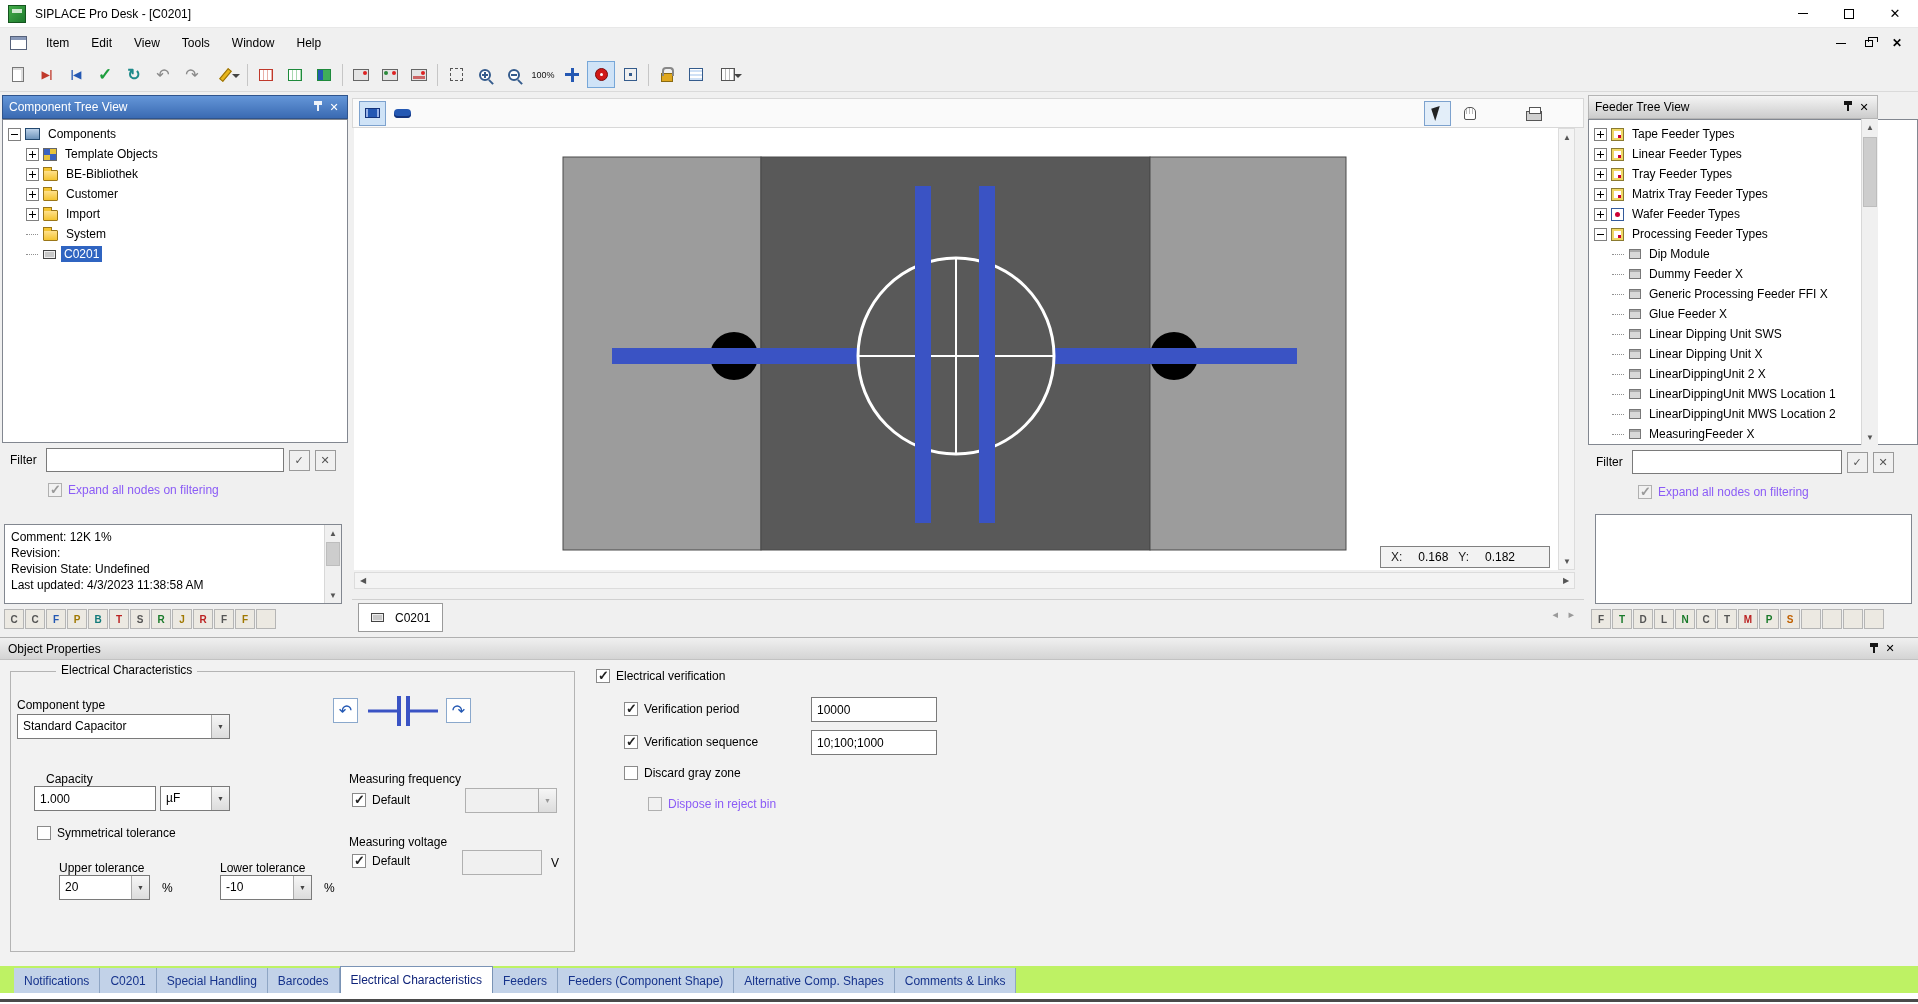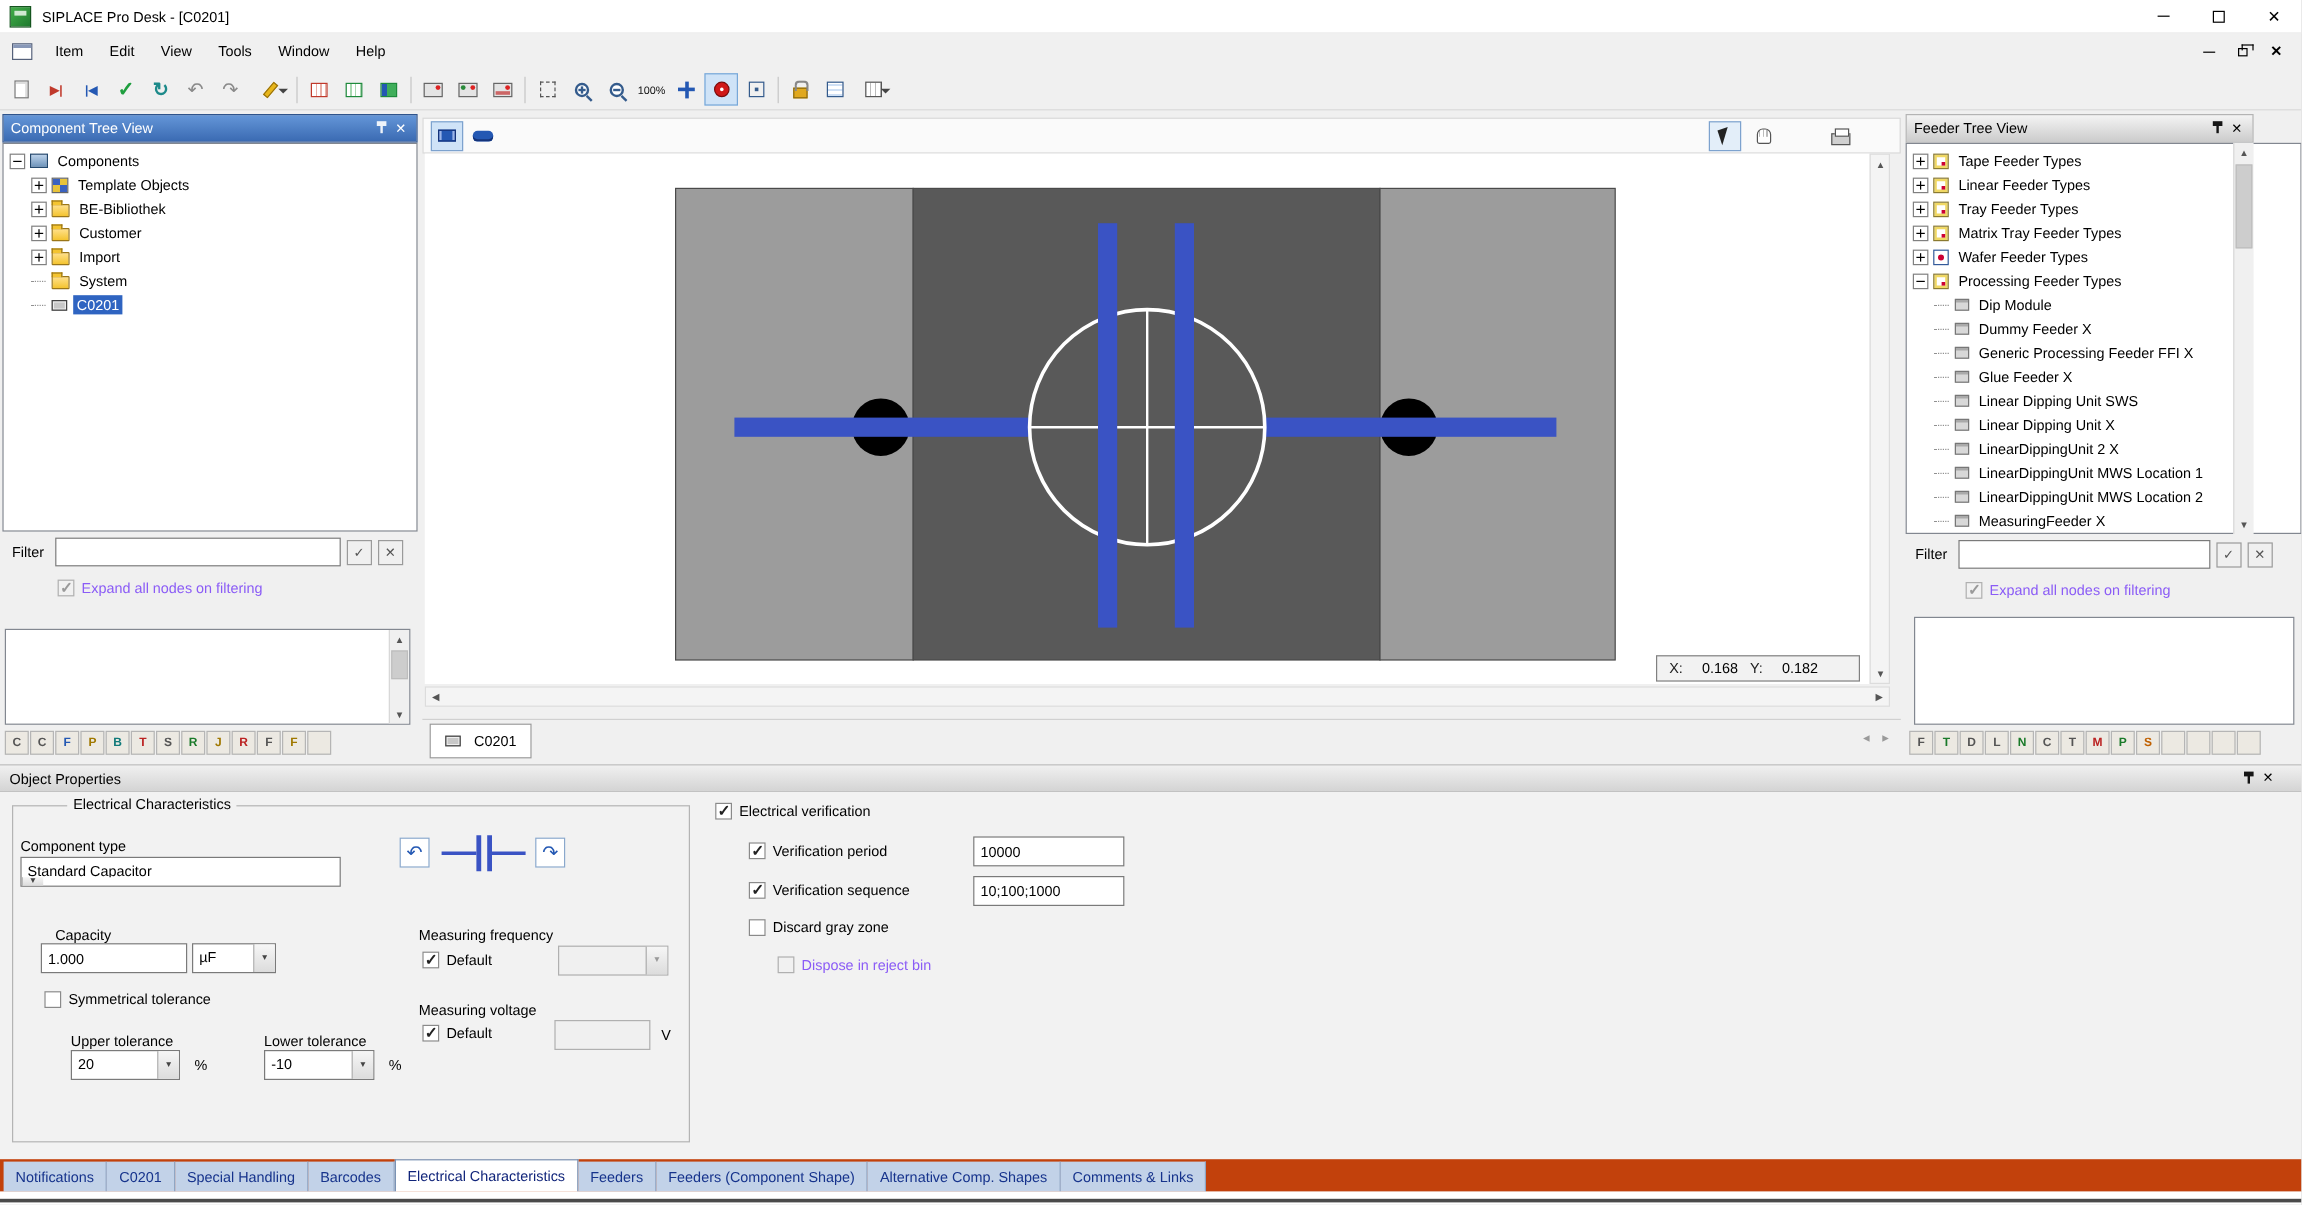--- a/index.html
+++ b/index.html
@@ -166,21 +166,21 @@
   .ddb{width:18px;background:linear-gradient(#f6f6f6,#dcdcdc);border-left:1px solid #ababab;display:flex;align-items:center;justify-content:center;flex:none;}
   .ddb::before{content:"▼";font-size:7px;color:#444;}
   .dd.dis{background:#f0f0f0;border-color:#b0b0b0;}
   .dd.dis .ddb::before{color:#999;}
   .inp{position:absolute;height:25px;border:1px solid #7a7a7a;background:#fff;font:inherit;padding:0 5px;}
   .inp.dis{background:#f0f0f0;border-color:#b0b0b0;}
   .arr-btn{position:absolute;width:25px;height:25px;border:1px solid #8aa8cc;background:#fff;display:flex;align-items:center;justify-content:center;color:#2458b3;font-size:16px;}
   .capsym{position:absolute;}
 
   
-  .tabbar{position:absolute;left:0;top:966px;width:1918px;height:27px;background:#c2410c;display:flex;align-items:stretch;padding-left:3px;}
+  .tabbar{position:absolute;left:0;top:966px;width:1918px;height:27px;background:#bef264;display:flex;align-items:stretch;padding-left:14px;}
   .btab{display:flex;align-items:center;padding:0 10px;background:#c2d2e8;color:#16338c;border-right:1px solid #8fa6c4;margin-top:2px;white-space:nowrap;}
   .btab.sel{background:#fff;color:#10247a;margin-top:0;border:1px solid #7a93b5;border-bottom:none;}
   .statusline{position:absolute;left:0;top:993px;width:1918px;height:11px;background:#fff;}
   .bottom-line{position:absolute;left:0;top:999px;width:1918px;height:3px;background:#4a4a4a;}
 </style>
 <style>.f-pad{fill:var(--pad);} .f-body{fill:var(--body);} .f-mark{fill:var(--mark);}</style></head>
 <body>
 
 <div class="page">
 
@@ -398,20 +398,27 @@
       <span class="flab">Filter</span>
       <input class="finp" style="width: 238px;" value="">
       <span class="sbtn">✓</span>
       <span class="sbtn">✕</span>
     </div>
     <div class="cbrow" style="left:46px;top:388px;">
       <span class="cb dis checked"></span>
       <span class="cblab dis">Expand all nodes on filtering</span>
     </div>
     <div class="info-box" style="left:2px;top:429px;width:338px;height:80px;">
+      <div>
+
+      <div class="info-line">Comment: 12K 1%</div>
+          <div class="info-line">Revision:</div>
+          <div class="info-line">Revision State: Undefined</div>
+          <div class="info-line">Last updated: 4/3/2023 11:38:58 AM</div>
+        </div>
       <div class="vsb">
         <span class="sb-arrow">▲</span>
         <span class="sb-arrow">▼</span>
         <span class="sb-thumb" style="top:17px;height:24px;"></span>
       </div>
     </div>
     <div class="strip" style="left:2px;top:514px;">
 
     <span class="strip-ic sc-gray">C</span>
         <span class="strip-ic sc-gray">C</span>
@@ -667,21 +674,21 @@
     <div class="props-header">
       <span>Object Properties</span>
       <span class="pin" style="margin-left:auto;"></span>
       <span class="phx">✕</span>
     </div>
 
     <div class="fieldset" style="left:10px;top:33px;width:565px;height:281px;"></div>
     <span class="legend" style="left:56px;top:25px;">Electrical Characteristics</span>
 
     <span class="plab" style="left:17px;top:60px;">Component type</span>
-    <div class="dd" style="left:17px;top:76px;width:267px;flex-direction:column;">
+    <div class="dd" style="left:17px;top:76px;width:213px;">
       <span class="ddt">Standard Capacitor</span>
       <span class="ddb"></span>
     </div>
 
     <span class="arr-btn" style="left:333px;top:60px;">↶</span>
     <svg class="capsym" style="left:366px;top:54px;" width="74" height="38" viewBox="0 0 74 38">
       <line x1="2" y1="19" x2="31" y2="19" stroke="#3a53c4" stroke-width="3"></line>
       <line x1="33" y1="4" x2="33" y2="34" stroke="#3a53c4" stroke-width="4"></line>
       <line x1="42" y1="4" x2="42" y2="34" stroke="#3a53c4" stroke-width="4"></line>
       <line x1="44" y1="19" x2="72" y2="19" stroke="#3a53c4" stroke-width="3"></line>

